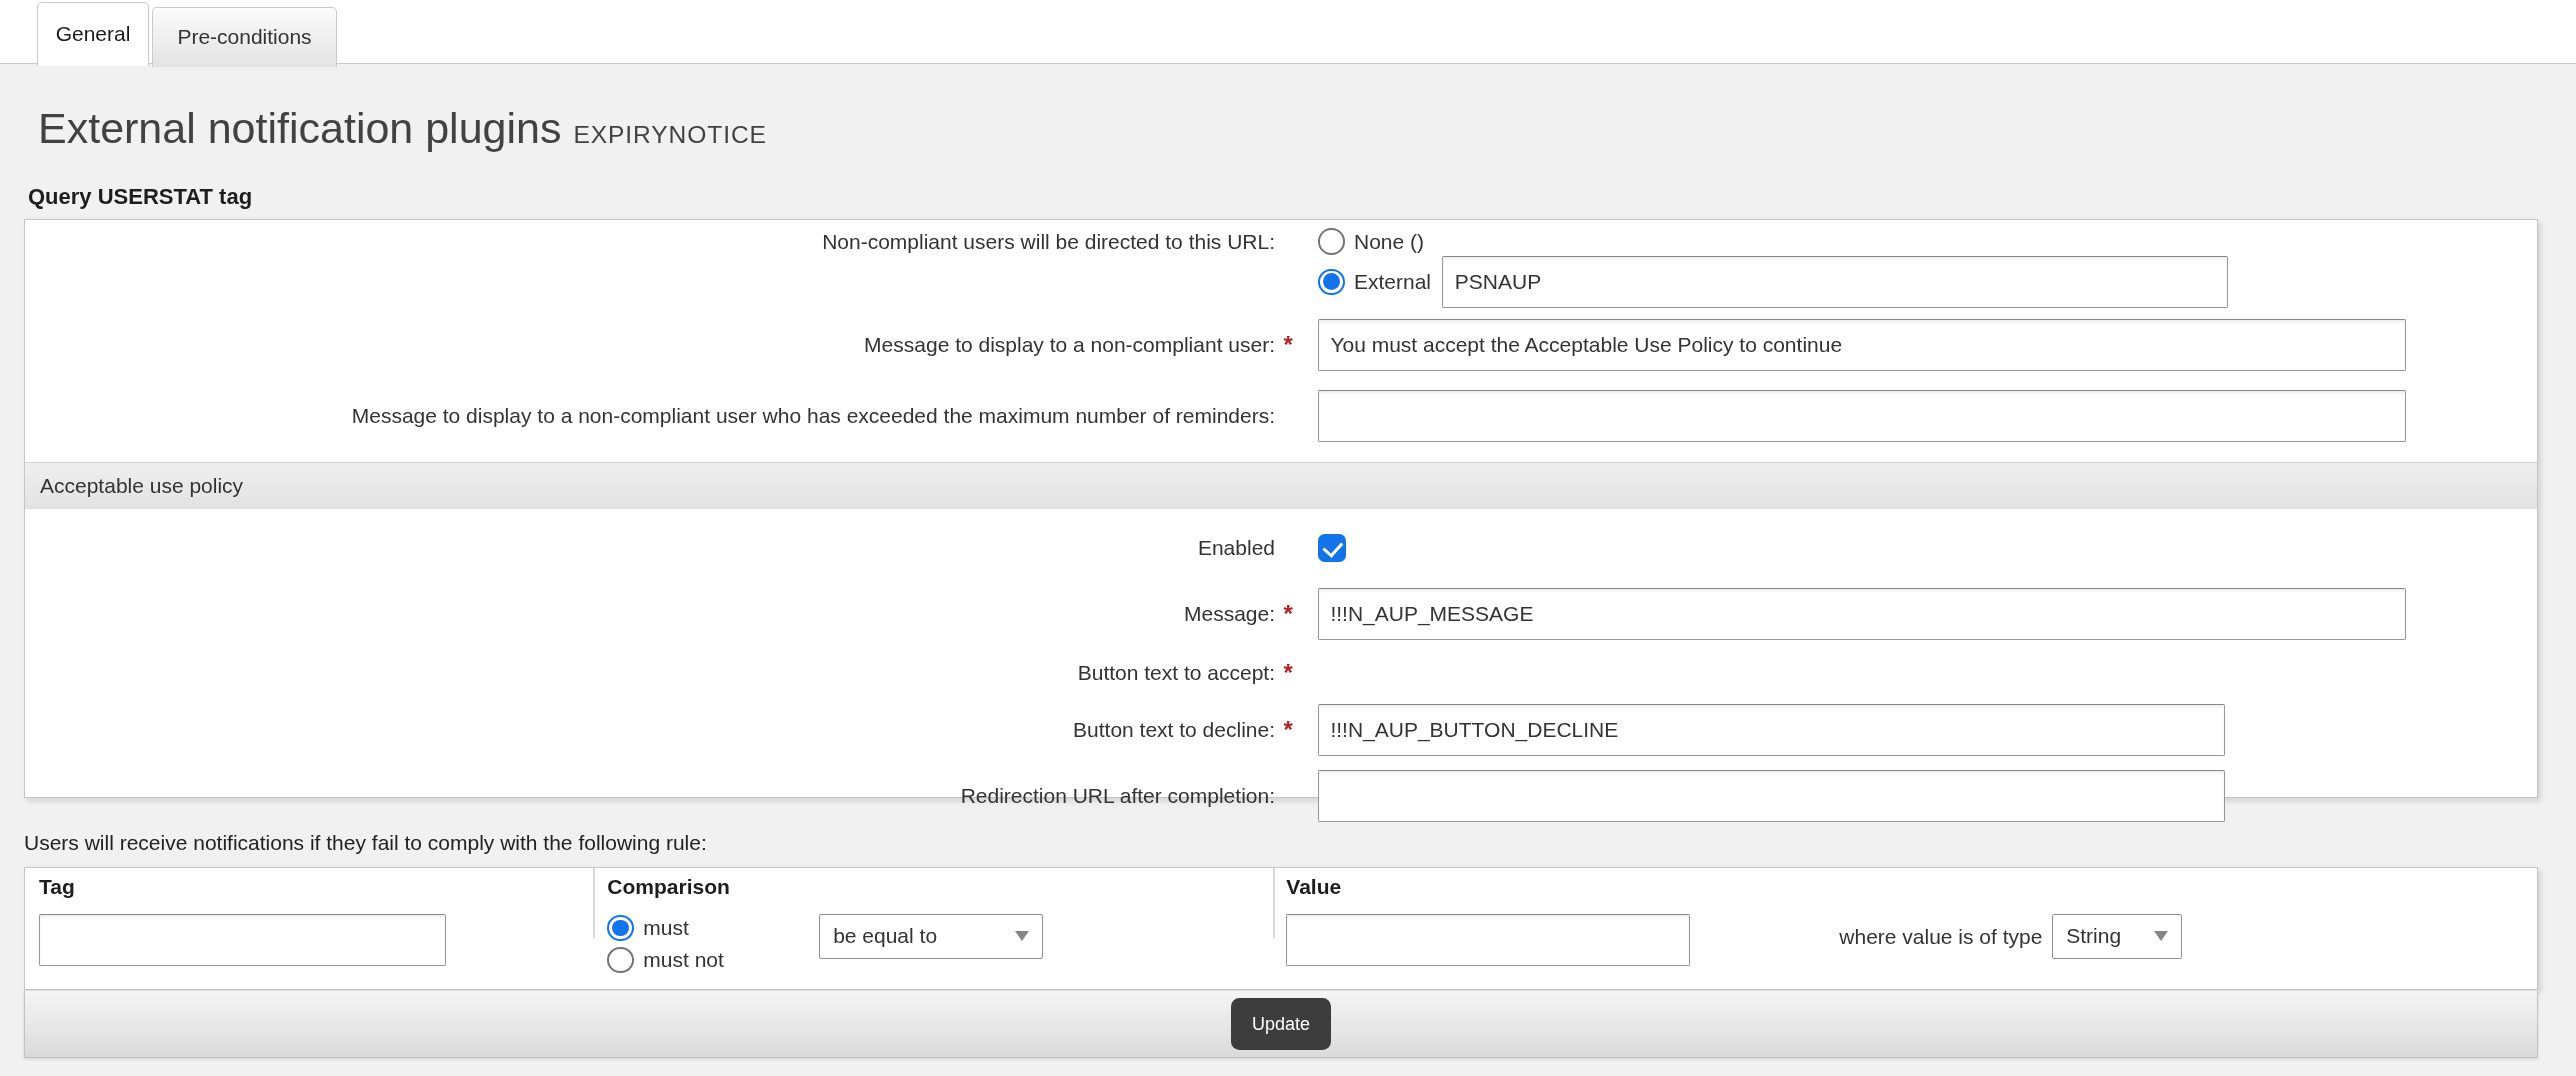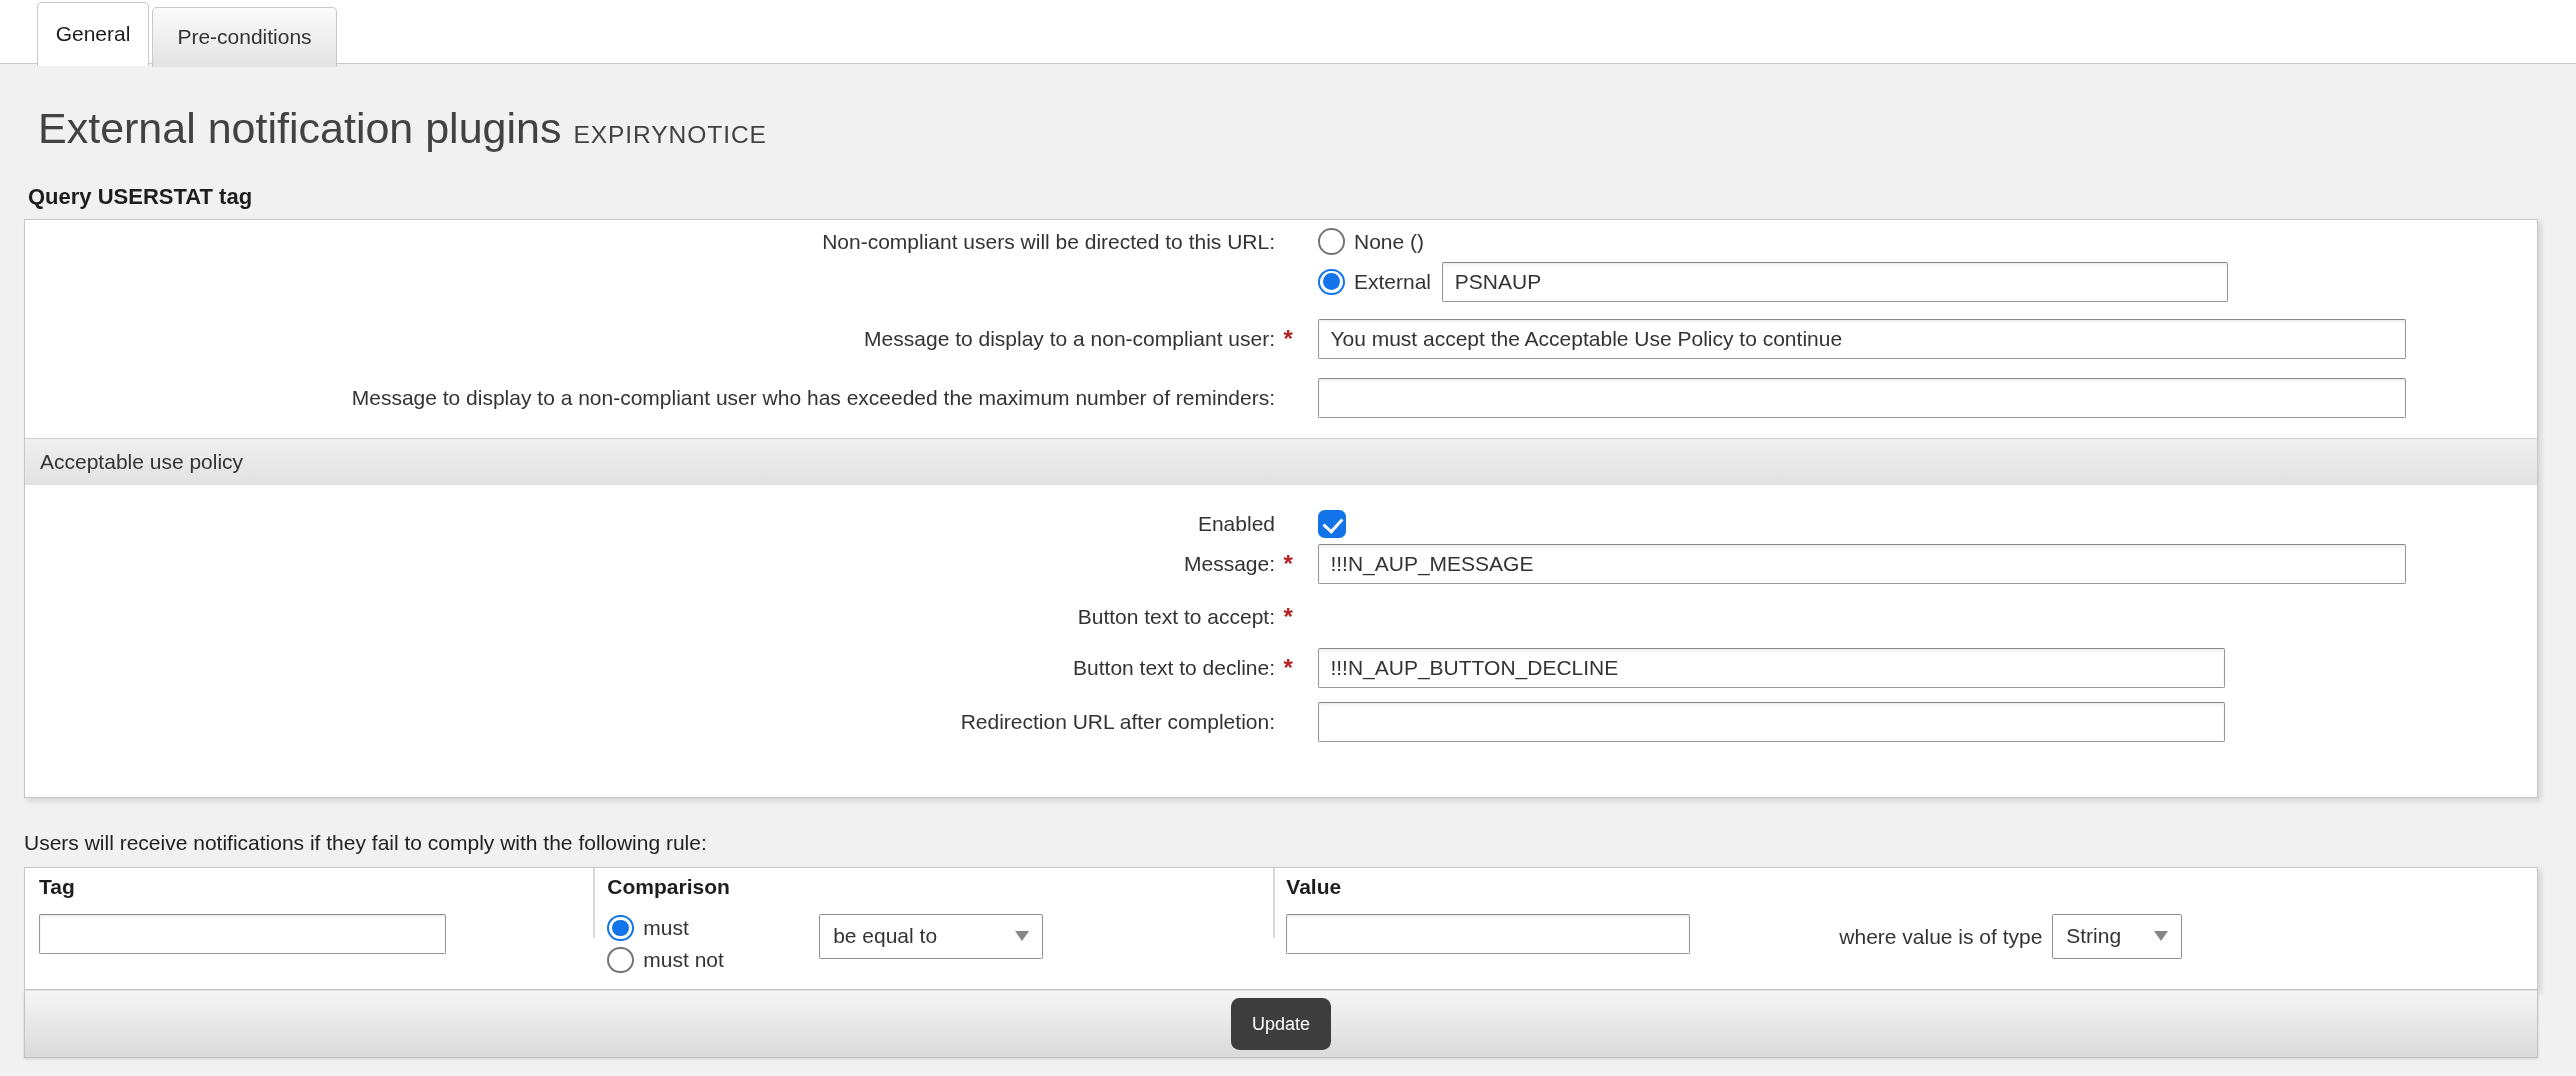--- a/index.html
+++ b/index.html
@@ -45,24 +45,24 @@
     border:1.9px solid #c5c5c5; box-shadow:2.8px 2.8px 5.7px rgba(0,0,0,0.13);
   }
   .panel.main { top:219px; height:579px; padding-top:0; }
   .panel.rule { top:867px; height:123px; }
   
   .frow { display:flex; align-items:center; }
   .frow.vtop { align-items:flex-start; }
   .lbl { width:1250px; text-align:right; color:#333; line-height:28px; }
   .req { width:43px; padding-left:8.5px; color:#b22222; font-weight:700; font-size:24px; line-height:28px; }
   .fld { display:flex; align-items:center; }
-  .m8  { margin-top:7.6px; }  .m16 { margin-top:15px; } .m20 { margin-top:19px; } .m26 { margin-top:24.6px; } .m19 { margin-top:6px; }
+  .m8  { margin-top:7.6px; }  .m16 { margin-top:15px; } .m20 { margin-top:19px; } .m26 { margin-top:24.6px; } .m19 { margin-top:26px; }
   .m18 { margin-top:17px; } .m15 { margin-top:14px; }
   .ti {
-    height:40px; background:#fff; border:1.9px solid #979797; border-top-color:#878787;
+    height:52px; background:#fff; border:1.9px solid #979797; border-top-color:#878787;
     border-radius:1.9px; font-family:"Liberation Sans", sans-serif; font-size:21px; color:#333;
     padding:0 11.4px; box-shadow:inset 0 1.9px 2.8px rgba(0,0,0,0.07); outline:none;
   }
   .w-wide { width:1088px; } .w-mid { width:907px; } .w-ext { width:786px; }
   .w-tag { width:407px; }   .w-val { width:404px; }
   
   .radio-line { display:flex; align-items:center; height:28px; cursor:default; }
   .radio-line.tall { height:45px; margin-top:3.8px; }
   .radio {
     width:26.5px; height:26.5px; border-radius:50%; background:#fff;

